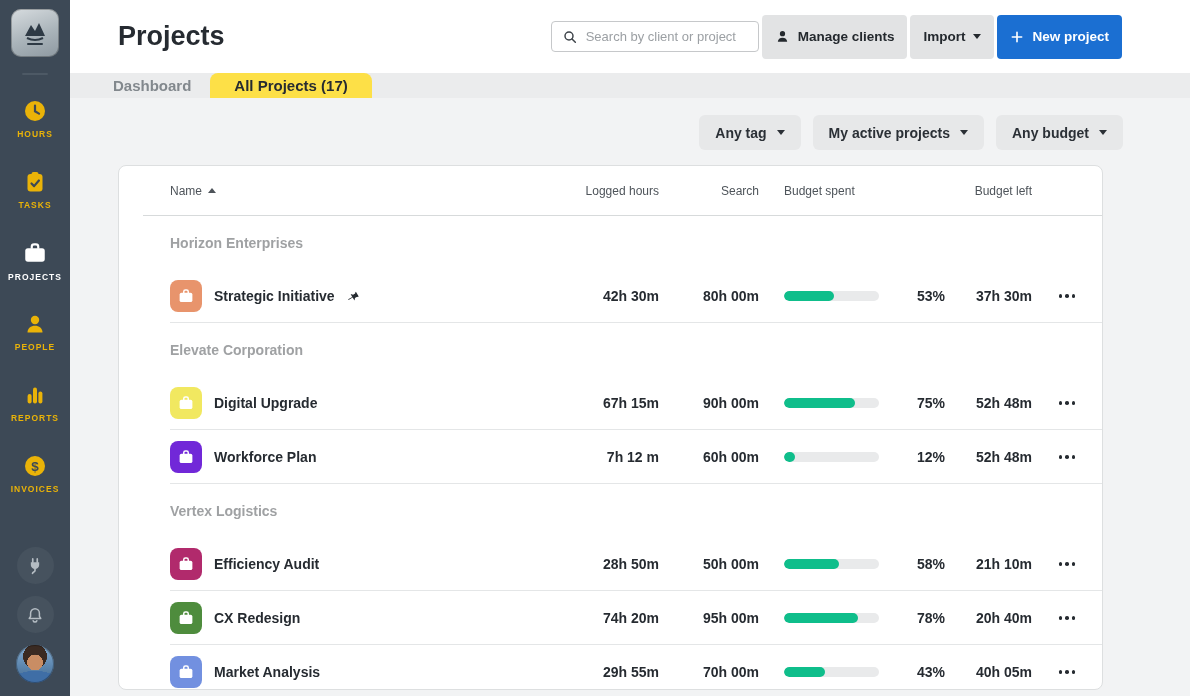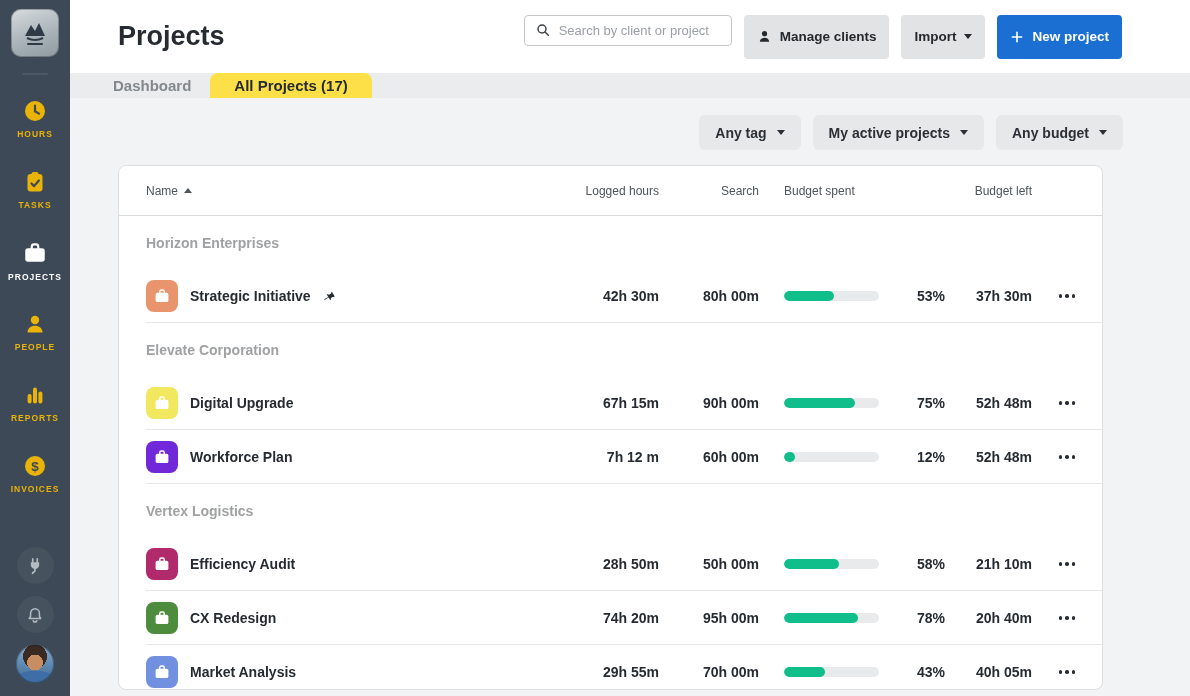--- a/index.html
+++ b/index.html
@@ -24,39 +24,39 @@
       radial-gradient(ellipse 60% 28% at 50% 96%, #3f6ea6 0 99%, transparent 100%),
       radial-gradient(circle 8px at 50% 46%, #c98d64 0 99%, transparent 100%),
       radial-gradient(circle 12px at 50% 30%, #3a2a22 0 99%, transparent 100%),
       linear-gradient(180deg,#86aed2 0%,#5d87b0 55%,#44698f 100%);
     box-shadow:inset 0 0 0 1px rgba(0,0,0,.3); }
 
   
   .main { flex:1; display:flex; flex-direction:column; }
   .topbar { height:73px; background:#ffffff; display:flex; align-items:center; padding:0 68px 0 48px; }
   .page-title { font-size:27px; font-weight:bold; color:#262b31; margin-right:auto; }
-  .actions { display:flex; gap:12px; }
+  .actions { display:flex; align-items:center; gap:3px; }
   .search-box { width:208px; height:31px; border:1px solid #c6c8ca; border-radius:4px; background:#fff; display:flex; align-items:center; padding:0 10px; gap:8px; }
   .search-box input { border:none; outline:none; flex:1; font-size:13px; font-family:inherit; color:#262b31; min-width:0; background:transparent; }
   .search-box input::placeholder { color:#9ca0a4; }
   .btn { height:44px; border:none; border-radius:4px; display:flex; align-items:center; gap:8px; padding:0 13px; font-size:13.5px; font-weight:bold; font-family:inherit; cursor:pointer; }
   .btn-gray { background:#e2e3e4; color:#24292e; }
   .btn-blue { background:var(--accent,#1b6fd2); color:#ffffff; }
   .caret { width:0; height:0; border-left:4.5px solid transparent; border-right:4.5px solid transparent; border-top:5px solid currentColor; display:inline-block; }
 
   .tabbar { height:25px; background:#ebeced; display:flex; align-items:stretch; padding-left:24px; }
   .tab { display:flex; align-items:center; padding:0 19px; font-size:15px; font-weight:bold; color:#82888d; cursor:pointer; }
   .tab.active { background:#fde047; color:#262b31; border-radius:8px 8px 0 0; padding:0 24px; }
 
   .content { flex:1; background:#f2f3f4; padding:17px 67px 0 48px; }
   .filters { display:flex; justify-content:flex-end; gap:12px; }
   .filter-btn { height:35px; background:#e7e8e9; border:none; border-radius:6px; padding:0 16px; display:flex; align-items:center; gap:10px; font-size:14px; font-weight:bold; font-family:inherit; color:#2b3036; cursor:pointer; }
 
   
-  .card { margin:15px 20px 0 0; background:#ffffff; border:1px solid #dddfe0; border-radius:8px; height:525px; overflow:hidden; }
+  .card { margin:15px 20px 0 0; background:#ffffff; border:1px solid #dddfe0; border-radius:8px; height:525px; overflow:hidden;padding-left:24px; }
   .grid-cols { display:grid; grid-template-columns:38px 1fr 120px 100px 120px 66px 87px 70px; align-items:center; }
   .thead { height:50px; padding-left:27px; border-bottom:1px solid #d7dadb; font-size:12px; color:#4e545a; }
   .th-name { grid-column:1 / 3; display:flex; align-items:center; gap:6px; }
   .sort-arrow { width:0; height:0; border-left:4px solid transparent; border-right:4px solid transparent; border-bottom:5px solid #4e545a; display:inline-block; }
   .th-right { text-align:right; }
   .th-bar { padding-left:25px; }
 
   .group-label { height:53px; display:flex; align-items:center; padding-left:27px; color:#9fa1a3; font-size:14px; font-weight:bold; }
   .prow { height:54px; padding-left:27px; position:relative; cursor:pointer; }
   .prow::after { content:""; position:absolute; left:27px; right:0; bottom:0; height:1px; background:#e4e6e7; }

